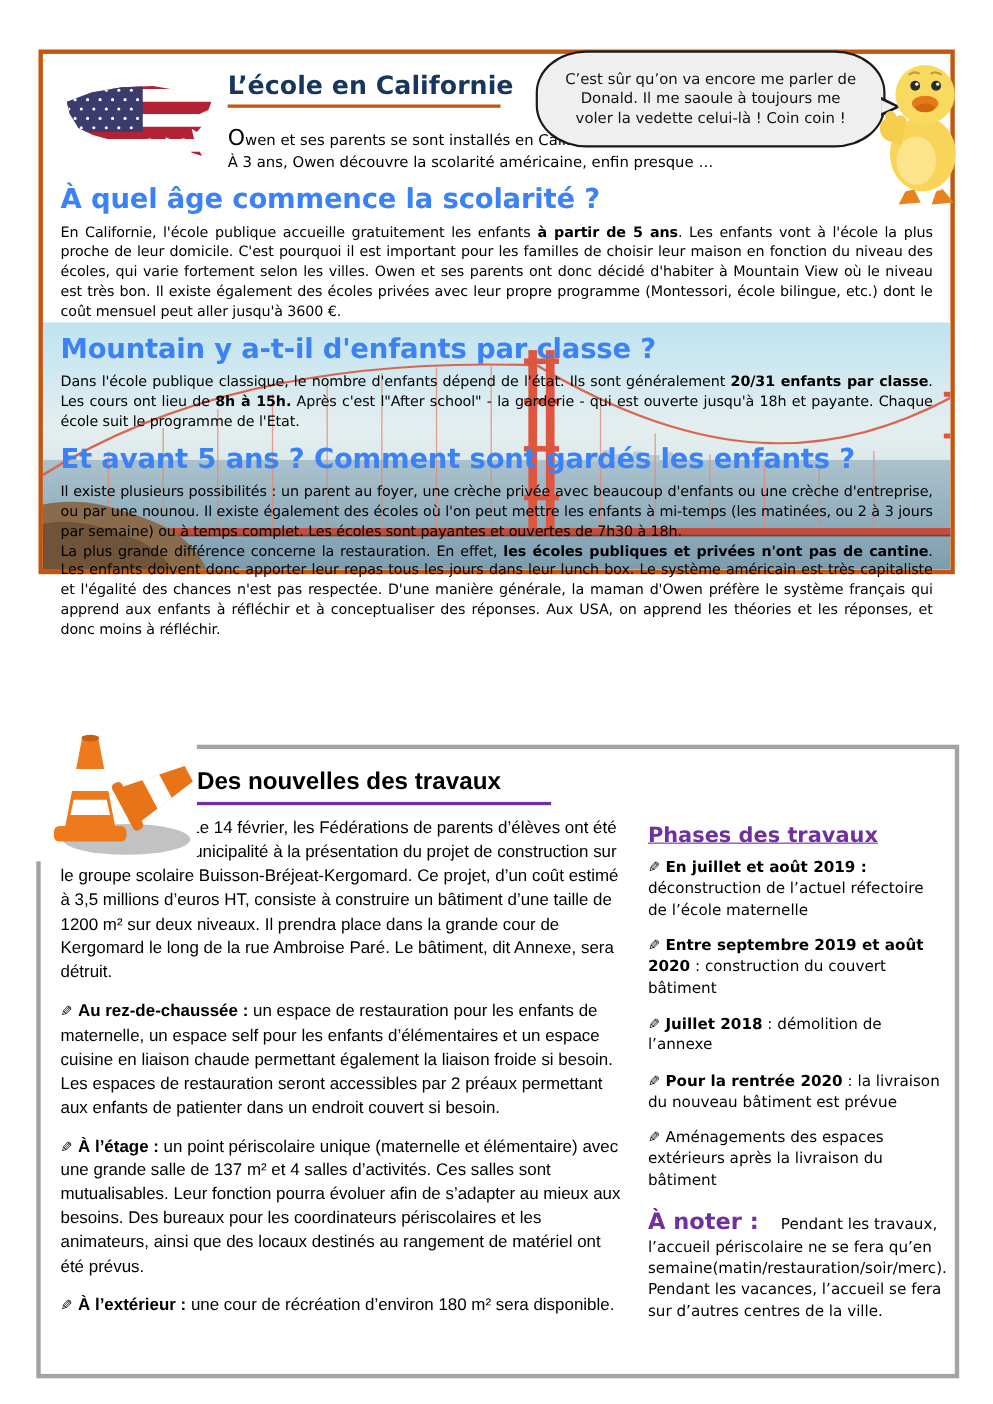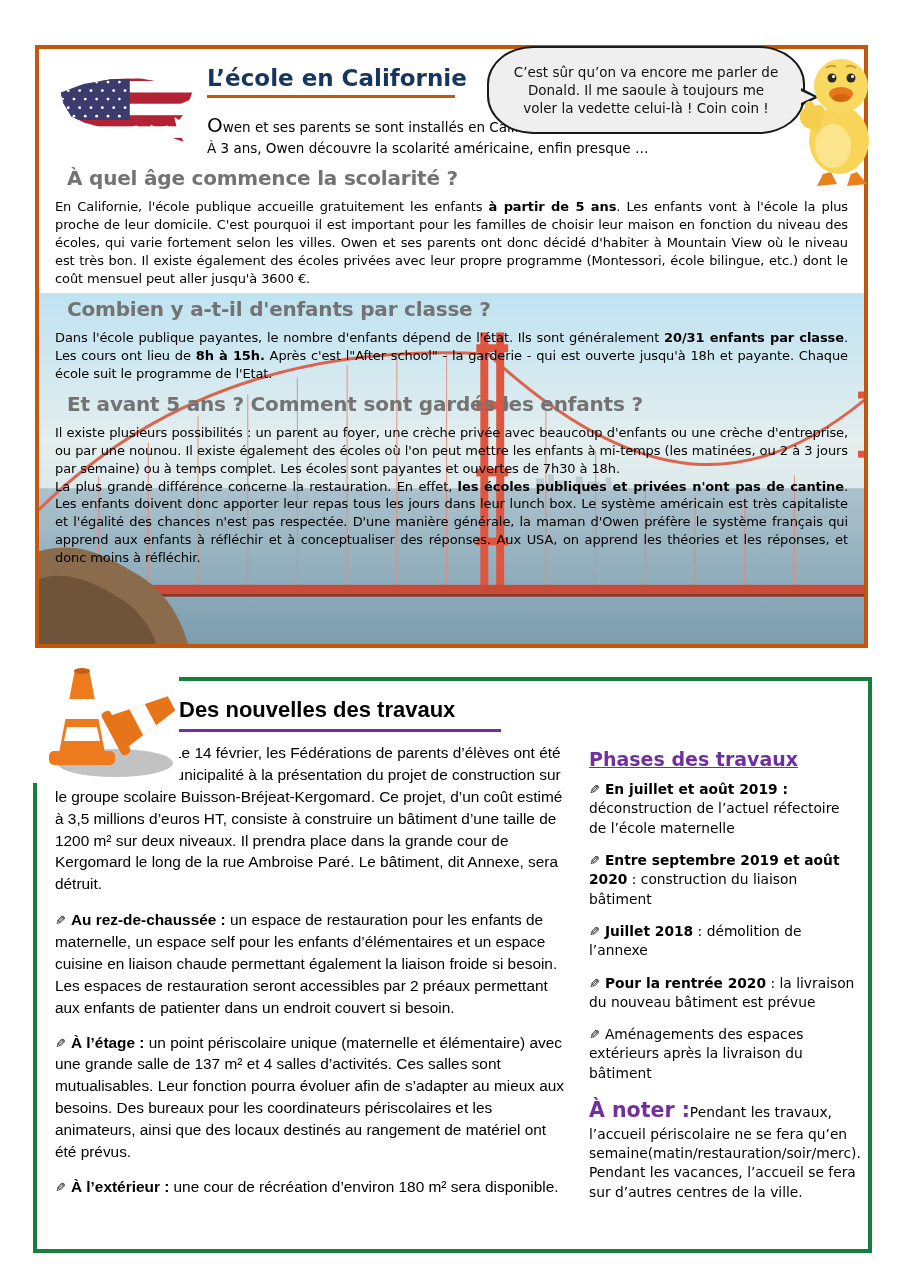--- a/index.html
+++ b/index.html
@@ -4,42 +4,42 @@
 <style>
   * { margin:0; padding:0; box-sizing:border-box; }
   html,body { background:#ffffff; }
   body {
     width:903px; height:1276px; position:relative; overflow:hidden;
     font-family:"DejaVu Sans", sans-serif; color:#000;
   }
 
   
   .cal-box {
-    position:absolute; left:35px; top:45px; width:833px; height:603px;
+    position:absolute; left:35px; top:45px; width:833px; height:477px;
     border:4px solid #C4570E; background:#fff;
   }
   .cal-photo {
     position:absolute; left:0; right:0; top:244px; bottom:0; z-index:0;
   }
   .cal-photo svg { width:100%; height:100%; display:block; }
   .cal-content { position:relative; z-index:1; padding:10px 16px 0 16px; }
 
   .cal-header { display:flex; align-items:flex-start; }
   .flag-wrap { width:142px; height:90px; flex:0 0 auto; margin:6px 10px 0 0; }
   .flag-wrap svg { width:100%; height:100%; }
   .cal-head-right { padding-top:6px; }
   .cal-title {
     font-size:23px; font-weight:bold; color:#17365D; letter-spacing:0;
   }
   .cal-title-underline { width:248px; height:3px; background:#C4570E; margin:4px 0 14px 0; }
   .cal-intro1, .cal-intro2 { font-size:13.5px; line-height:1.35; }
   .cal-intro1::first-letter { font-size:20px; }
 
   .orange-h {
-    color:#737373; font-size:20px; font-weight:bold; margin:9px 0 8px 12px;
+    color:#3b82f6; font-size:25px; font-weight:bold; margin:9px 0 8px 0;
     letter-spacing:-0.2px;
   }
   .body-p {
     font-size:13px; line-height:1.38; text-align:justify; letter-spacing:-0.1px;
   }
   .seg-b { font-weight:bold; }
 
   
   .bubble {
     position:absolute; left:487px; top:46px; width:318px; height:88px; z-index:3;
@@ -57,21 +57,21 @@
     position:absolute; right:-11px; top:43px; width:0; height:0; z-index:5;
     border-top:6px solid transparent; border-bottom:6px solid transparent;
     border-left:13px solid #EFEFEF;
   }
   .duck { position:absolute; left:793px; top:52px; width:92px; height:138px; z-index:3; }
   .duck svg { width:100%; height:100%; }
 
   
   .trav-box {
     position:absolute; left:33px; top:677px; width:839px; height:576px;
-    border:4px solid #15803d; background:#fff;
+    border:4px solid #a3a3a3; background:#fff;
   }
   .cones {
     position:absolute; left:-10px; top:-20px; width:152px; height:122px;
     background:#fff; z-index:2;
   }
   .cones svg { width:100%; height:100%; }
   .trav-title-wrap { margin:16px 0 4px 142px; position:relative; z-index:1; }
   .trav-title { font-size:22px; font-weight:bold; color:#000; font-family:"Liberation Sans", sans-serif; }
   .trav-title-underline { width:322px; height:3px; background:#7030A0; margin-top:6px; }
 
@@ -81,21 +81,21 @@
 
   .trav-intro {
     font-size:15.4px; line-height:1.42; text-indent:118px; margin-bottom:14px;
   }
   .trav-bullet { font-size:15.4px; line-height:1.42; margin-bottom:13px; }
   .glyph { font-size:13px; margin-right:5px; display:inline-block; transform:scaleX(-1); }
 
   .phases-h { color:#7030A0; font-size:19px; font-weight:bold; margin:6px 0 10px 0;text-decoration:underline; }
   .phase { font-size:13.8px; line-height:1.4; margin-bottom:13px; }
   .note { font-size:13.8px; line-height:1.4; margin-top:2px; }
-  .note-label { color:#7030A0; font-size:20.5px; font-weight:bold; margin-right:0; }
+  .note-label { color:#7030A0; font-size:20.5px; font-weight:bold; margin-right:20px; }
 </style>
 </head>
 <body>
 
 <div class="cal-box">
 
   <div class="cal-photo">
     <svg viewBox="0 0 830 356" preserveAspectRatio="none" aria-hidden="true">
       <defs>
         <linearGradient id="sky" x1="0" y1="0" x2="0" y2="1">
@@ -221,22 +221,22 @@
         <p class="cal-intro2">À 3 ans, Owen découvre la scolarité américaine, enfin presque …</p>
       </div>
     </div>
 
     <section>
       <h2 class="orange-h">À quel âge commence la scolarité ?</h2>
       <p class="body-p"><span>En Californie, l'école publique accueille gratuitement les enfants </span><span class="seg-b">à partir de 5 ans</span><span>. Les enfants vont à l'école la plus proche de leur domicile. C'est pourquoi il est important pour les familles de choisir leur maison en fonction du niveau des écoles, qui varie fortement selon les villes. Owen et ses parents ont donc décidé d'habiter à Mountain View où le niveau est très bon. Il existe également des écoles privées avec leur propre programme (Montessori, école bilingue, etc.) dont le coût mensuel peut aller jusqu'à 3600 €.</span></p>
     </section>
 
     <section>
-      <h2 class="orange-h">Combien y a-t-il d'enfants par classe ?</h2>
-      <p class="body-p"><span>Dans l'école publique payantes, le nombre d'enfants dépend de l'état. Ils sont généralement </span><span class="seg-b">20/31 enfants par classe</span><span>. Les cours ont lieu de </span><span class="seg-b">8h à 15h.</span><span> Après c'est l"After school" - la garderie - qui est ouverte jusqu'à 18h et payante. Chaque école suit le programme de l'Etat.</span></p>
+      <h2 class="orange-h">Mountain y a-t-il d'enfants par classe ?</h2>
+      <p class="body-p"><span>Dans l'école publique classique, le nombre d'enfants dépend de l'état. Ils sont généralement </span><span class="seg-b">20/31 enfants par classe</span><span>. Les cours ont lieu de </span><span class="seg-b">8h à 15h.</span><span> Après c'est l"After school" - la garderie - qui est ouverte jusqu'à 18h et payante. Chaque école suit le programme de l'Etat.</span></p>
     </section>
 
     <section>
       <h2 class="orange-h">Et avant 5 ans ? Comment sont gardés les enfants ?</h2>
       <p class="body-p"><span>Il existe plusieurs possibilités : un parent au foyer, une crèche privée avec beaucoup d'enfants ou une crèche d'entreprise, ou par une nounou. Il existe également des écoles où l'on peut mettre les enfants à mi-temps (les matinées, ou 2 à 3 jours par semaine) ou à temps complet. Les écoles sont payantes et ouvertes de 7h30 à 18h.</span></p>
     </section>
 
     <section>
       <p class="body-p"><span>La plus grande différence concerne la restauration. En effet, </span><span class="seg-b">les écoles publiques et privées n'ont pas de cantine</span><span>. Les enfants doivent donc apporter leur repas tous les jours dans leur lunch box. Le système américain est très capitaliste et l'égalité des chances n'est pas respectée. D'une manière générale, la maman d'Owen préfère le système français qui apprend aux enfants à réfléchir et à conceptualiser des réponses. Aux USA, on apprend les théories et les réponses, et donc moins à réfléchir.</span></p>
     </section>
@@ -306,21 +306,21 @@
 
       <p class="trav-bullet"><span class="glyph">✎</span><span><span class="seg-b">À l’étage : </span><span>un point périscolaire unique (maternelle et élémentaire) avec une grande salle de 137 m² et 4 salles d’activités. Ces salles sont mutualisables. Leur fonction pourra évoluer afin de s’adapter au mieux aux besoins. Des bureaux pour les coordinateurs périscolaires et les animateurs, ainsi que des locaux destinés au rangement de matériel ont été prévus.</span></span></p>
 
       <p class="trav-bullet"><span class="glyph">✎</span><span><span class="seg-b">À l’extérieur : </span><span>une cour de récréation d’environ 180 m² sera disponible.</span></span></p>
     </div>
 
     <div class="trav-right">
       <h2 class="phases-h">Phases des travaux</h2>
 
       <p class="phase"><span class="glyph">✎</span><span><span class="seg-b">En juillet et août 2019 :</span><span> déconstruction de l’actuel réfectoire de l’école maternelle</span></span></p>
-      <p class="phase"><span class="glyph">✎</span><span><span class="seg-b">Entre septembre 2019 et août 2020</span><span> : construction du liaison bâtiment</span></span></p>
+      <p class="phase"><span class="glyph">✎</span><span><span class="seg-b">Entre septembre 2019 et août 2020</span><span> : construction du couvert bâtiment</span></span></p>
       <p class="phase"><span class="glyph">✎</span><span><span class="seg-b">Juillet 2018</span><span> : démolition de l’annexe</span></span></p>
       <p class="phase"><span class="glyph">✎</span><span><span class="seg-b">Pour la rentrée 2020</span><span> : la livraison du nouveau bâtiment est prévue</span></span></p>
       <p class="phase"><span class="glyph">✎</span><span><span>Aménagements des espaces extérieurs après la livraison du bâtiment</span></span></p>
 
       <p class="note"><span class="note-label">À noter :</span><span>Pendant les travaux, l’accueil périscolaire ne se fera qu’en semaine(matin/restauration/soir/merc). Pendant les vacances, l’accueil se fera sur d’autres centres de la ville.</span></p>
     </div>
   </div>
 </div>
 
 </body></html>

